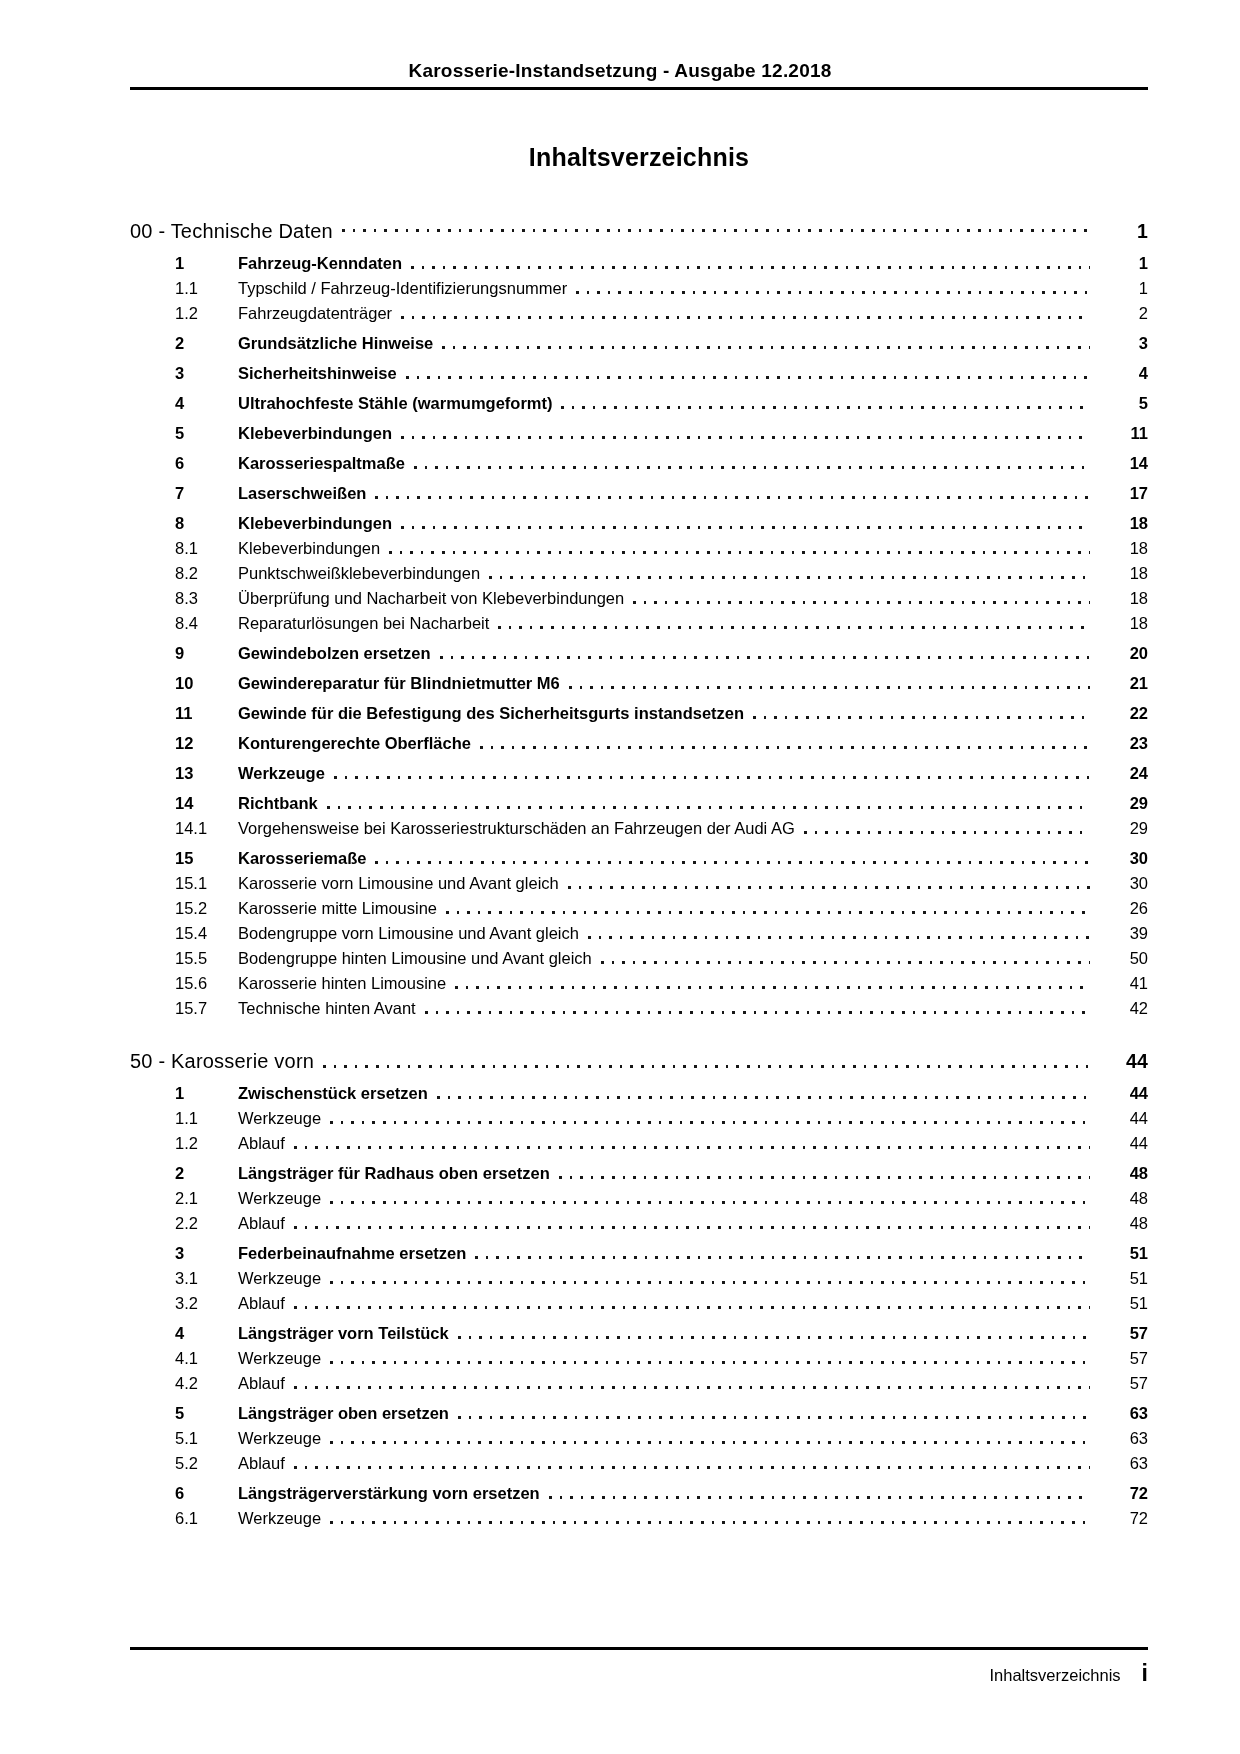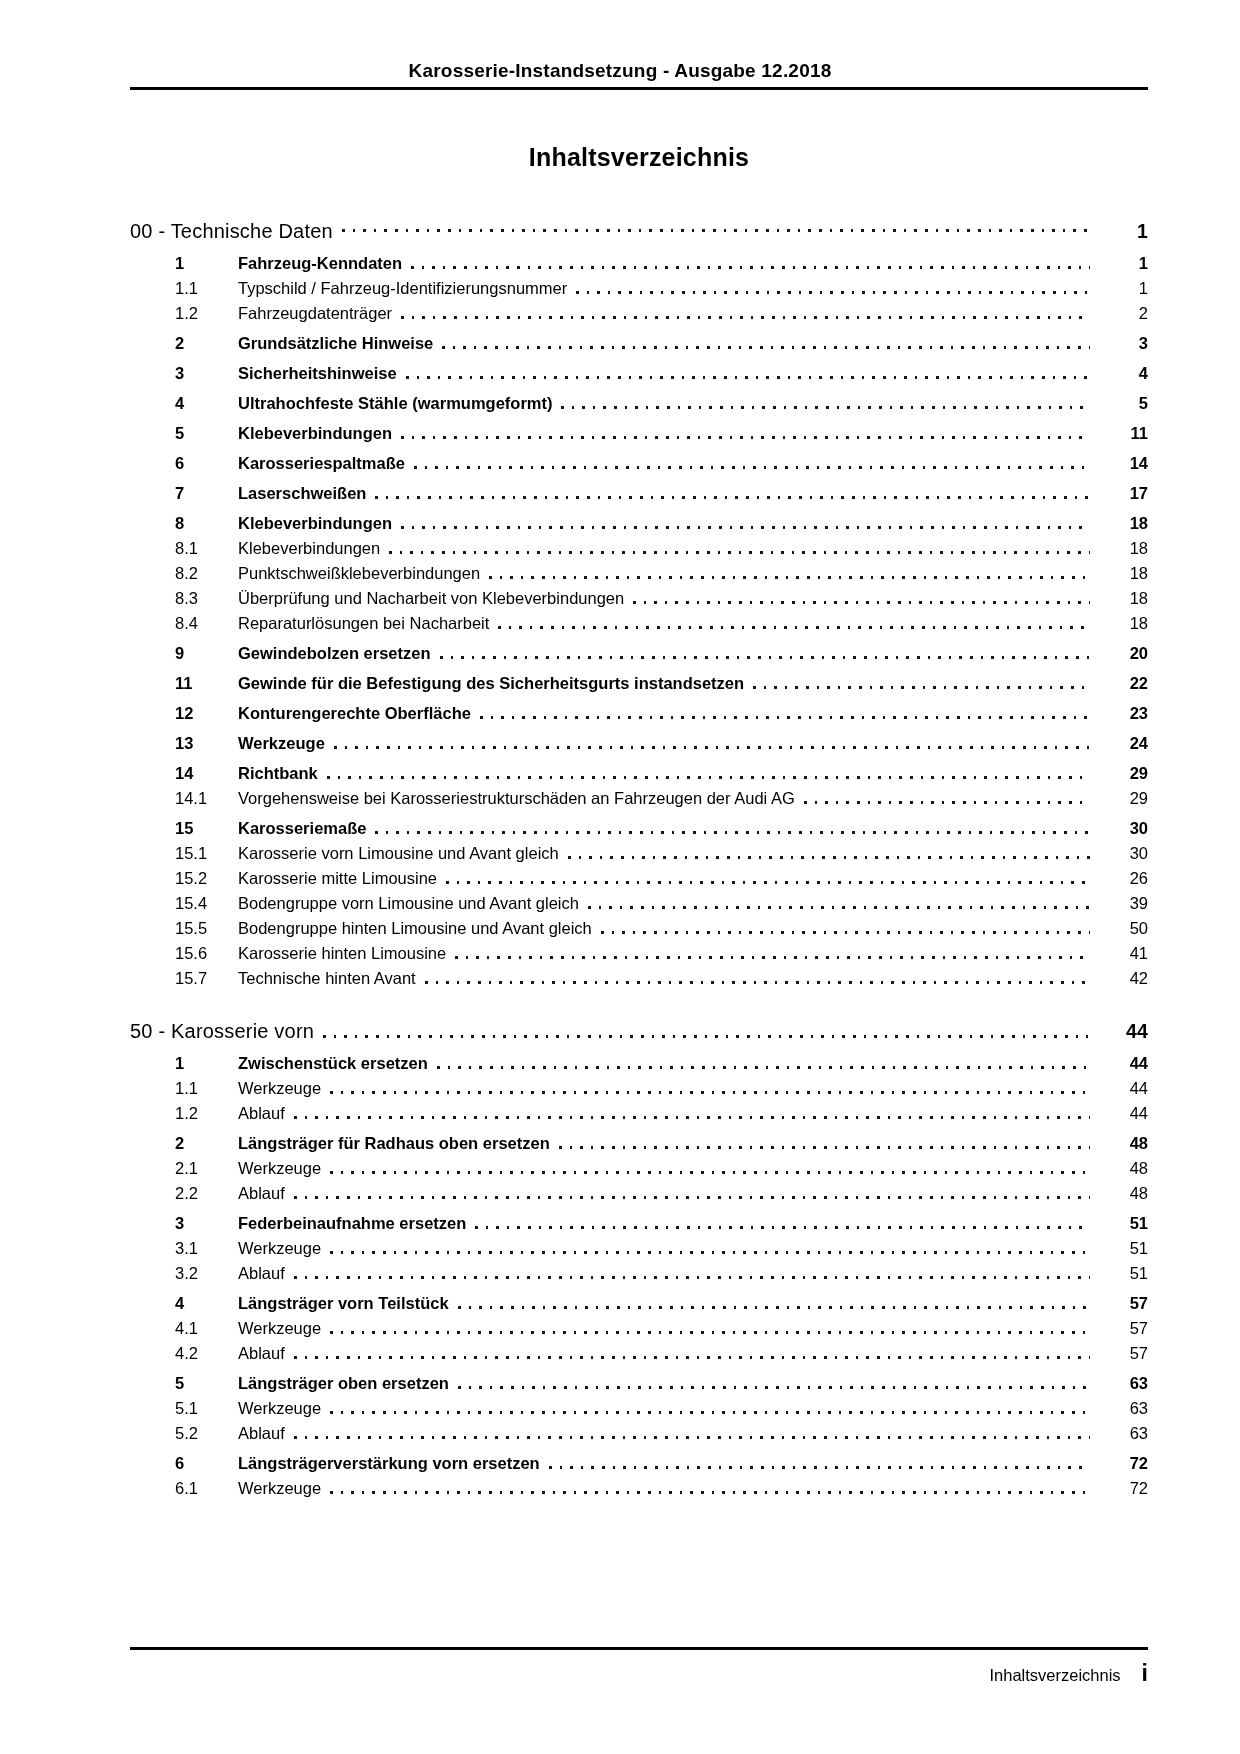--- a/index.html
+++ b/index.html
@@ -183,20 +183,26 @@
         <span class="toc-page">18</span>
       </div>
 
       <div class="toc-row lv-1">
         <span class="toc-num">9</span>
         <span class="toc-label">Gewindebolzen ersetzen</span>
         <span class="toc-dots"></span>
         <span class="toc-page">20</span>
       </div>
 
+      <div class="toc-row lv-1">
+        <span class="toc-num">10</span>
+        <span class="toc-label">Gewindereparatur für Blindnietmutter M6</span>
+        <span class="toc-dots"></span>
+        <span class="toc-page">21</span>
+      </div>
 
       <div class="toc-row lv-1">
         <span class="toc-num">11</span>
         <span class="toc-label">Gewinde für die Befestigung des Sicherheitsgurts instandsetzen</span>
         <span class="toc-dots"></span>
         <span class="toc-page">22</span>
       </div>
 
       <div class="toc-row lv-1">
         <span class="toc-num">12</span>

